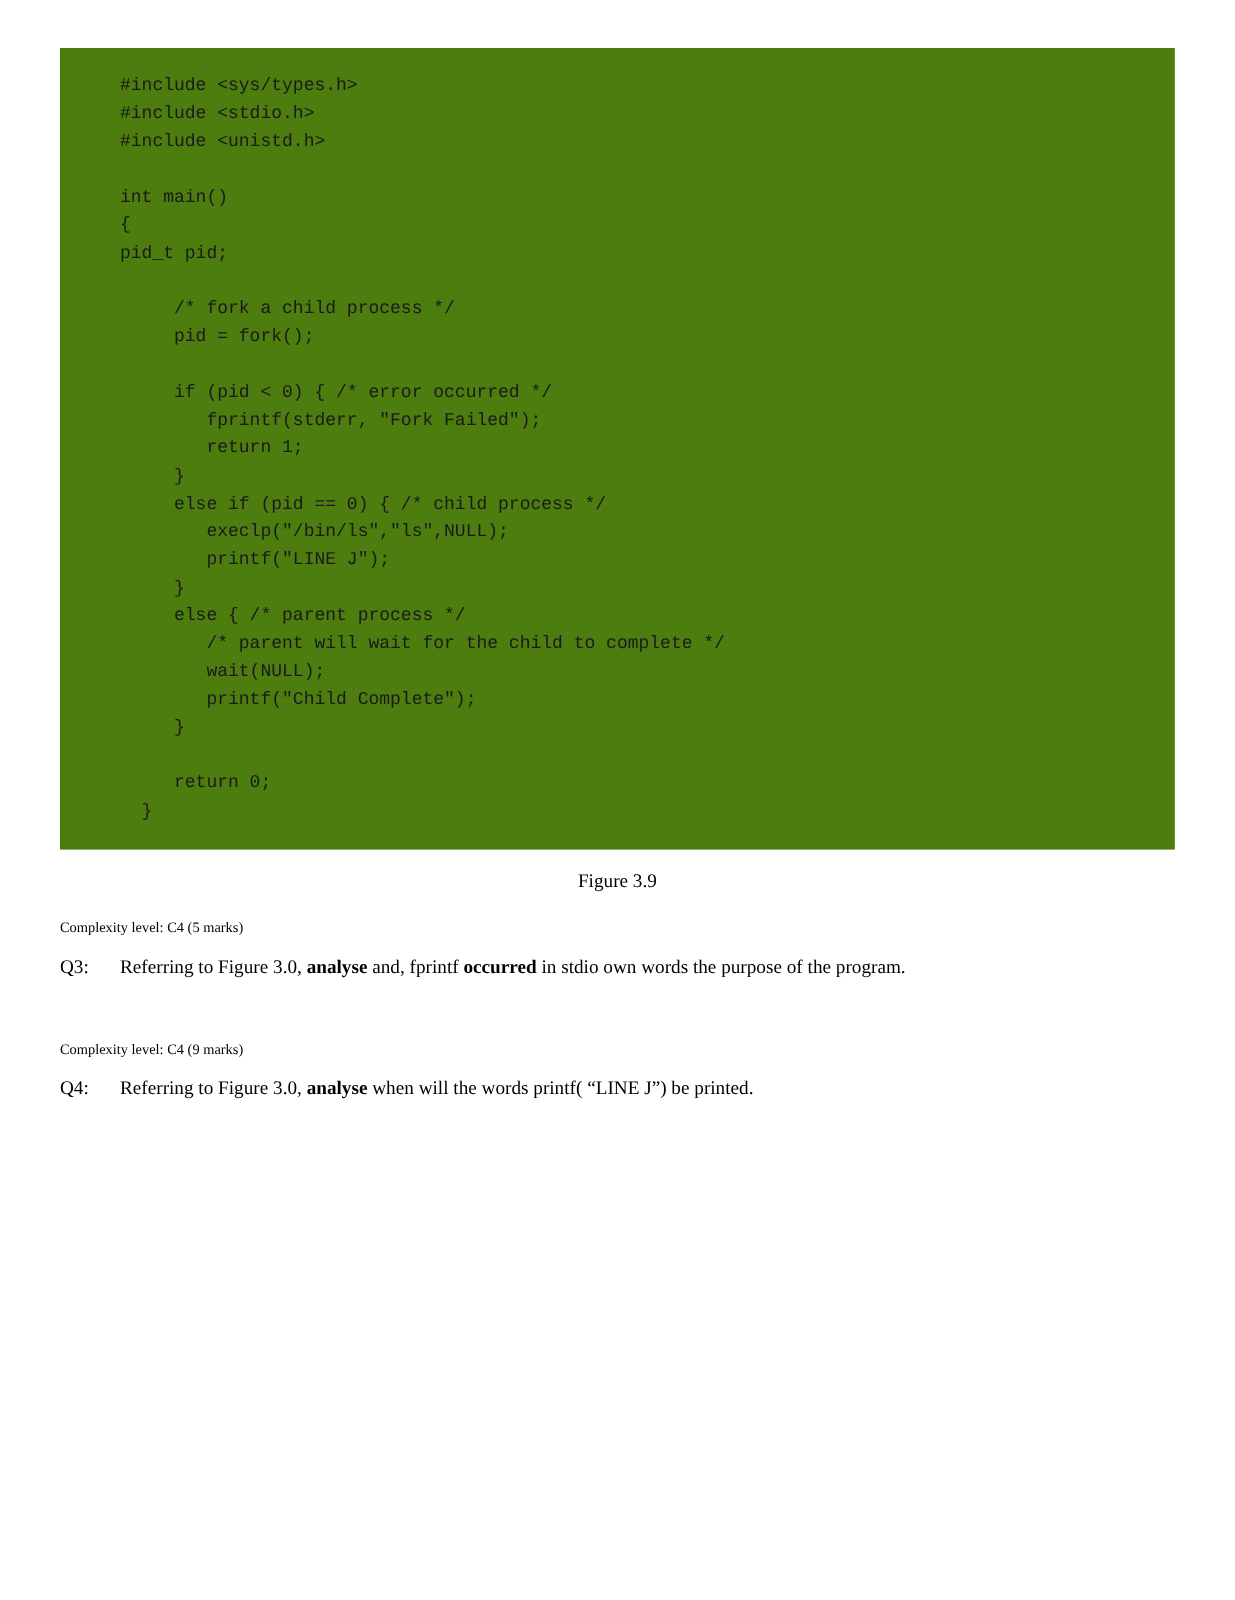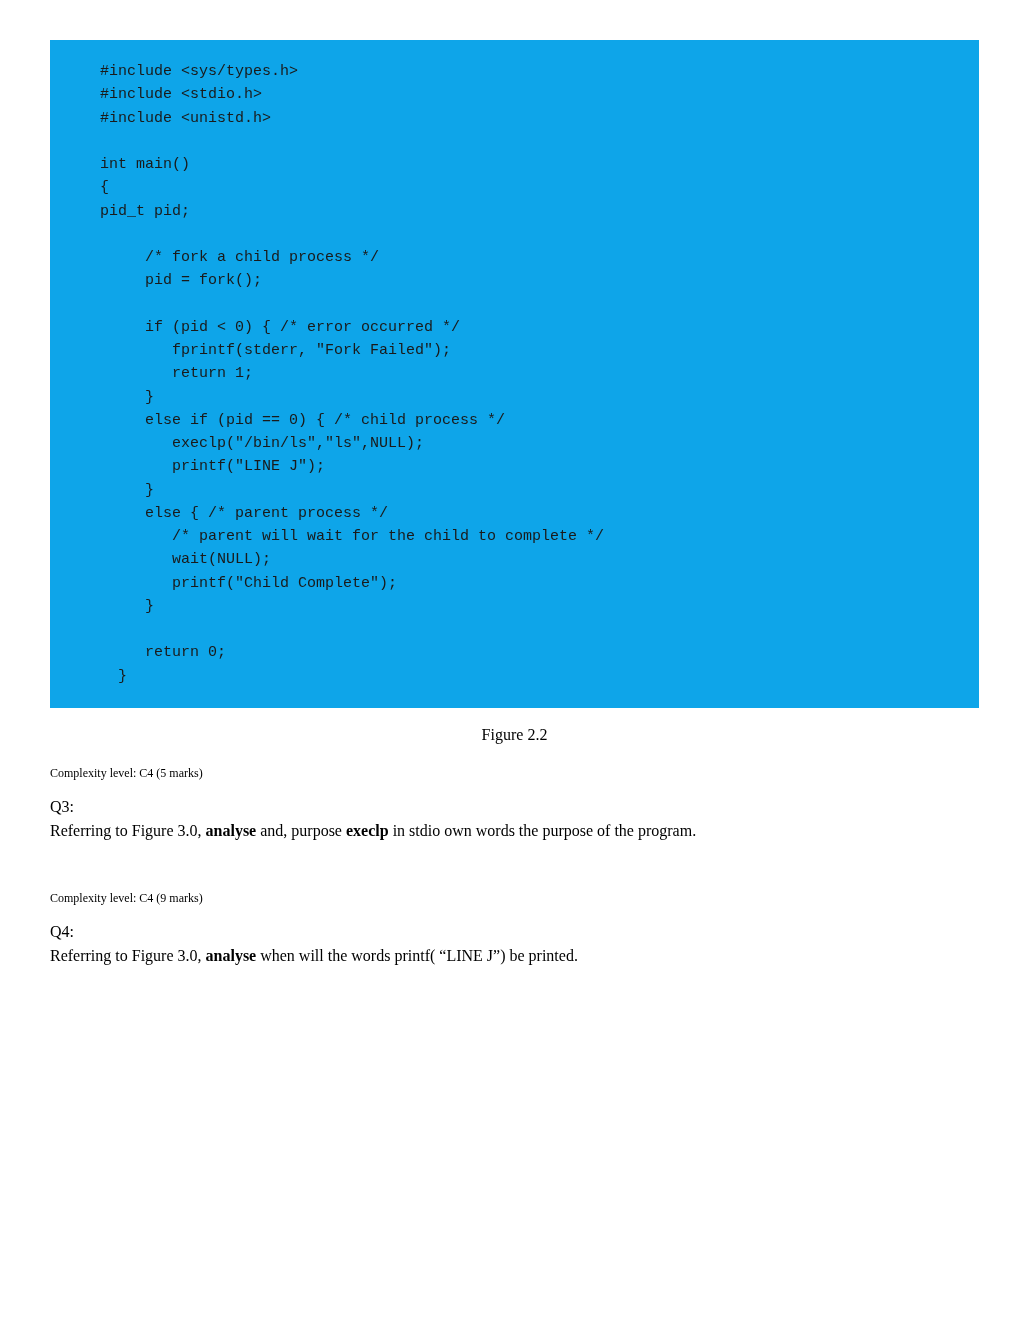--- a/index.html
+++ b/index.html
@@ -12,21 +12,21 @@
       background: #ffffff;
       font-family: Georgia, 'Times New Roman', serif;
       font-size: 16px;
       color: #000000;
       padding: 40px 50px;
       max-width: 1029px;
       min-height: 1333px;
     }
 
     .code-block {
-      background: #0ea5e9;
+      background: #4d7c0f;
       border: none;
       font-family: 'Courier New', Courier, monospace;
       font-size: 15px;
       line-height: 1.55;
       color: #1a1a1a;
       padding: 20px 30px 20px 50px;
       margin-bottom: 18px;
       white-space: pre;
     }
 
@@ -40,21 +40,20 @@
 
     .complexity {
       font-family: Georgia, 'Times New Roman', serif;
       font-size: 12px;
       margin-bottom: 14px;
       color: #000;
     }
 
     .question-block {
       display: flex;
-      flex-direction: column;
       margin-bottom: 28px;
       font-family: Georgia, 'Times New Roman', serif;
       font-size: 16px;
       color: #000;
       line-height: 1.5;
     }
 
     .question-label {
       min-width: 50px;
       font-weight: normal;
@@ -96,28 +95,28 @@
      }
      else { /* parent process */
         /* parent will wait for the child to complete */
         wait(NULL);
         printf("Child Complete");
      }
 
      return 0;
   }</div>
 
-<div class="figure-caption">Figure 2.2</div>
+<div class="figure-caption">Figure 3.9</div>
 
 <div class="complexity">Complexity level: C4 (5 marks)</div>
 
 <div class="question-block">
   <span class="question-label">Q3:</span>
   <span class="question-text">
-    <span>Referring to Figure 3.0, </span><b>analyse</b><span> and, purpose </span><b>execlp</b><span> in stdio own words the purpose of the program.</span>
+    <span>Referring to Figure 3.0, </span><b>analyse</b><span> and, fprintf </span><b>occurred</b><span> in stdio own words the purpose of the program.</span>
   </span>
 </div>
 
 <div class="divider-space"></div>
 
 <div class="complexity">Complexity level: C4 (9 marks)</div>
 
 <div class="question-block">
   <span class="question-label">Q4:</span>
   <span class="question-text">

